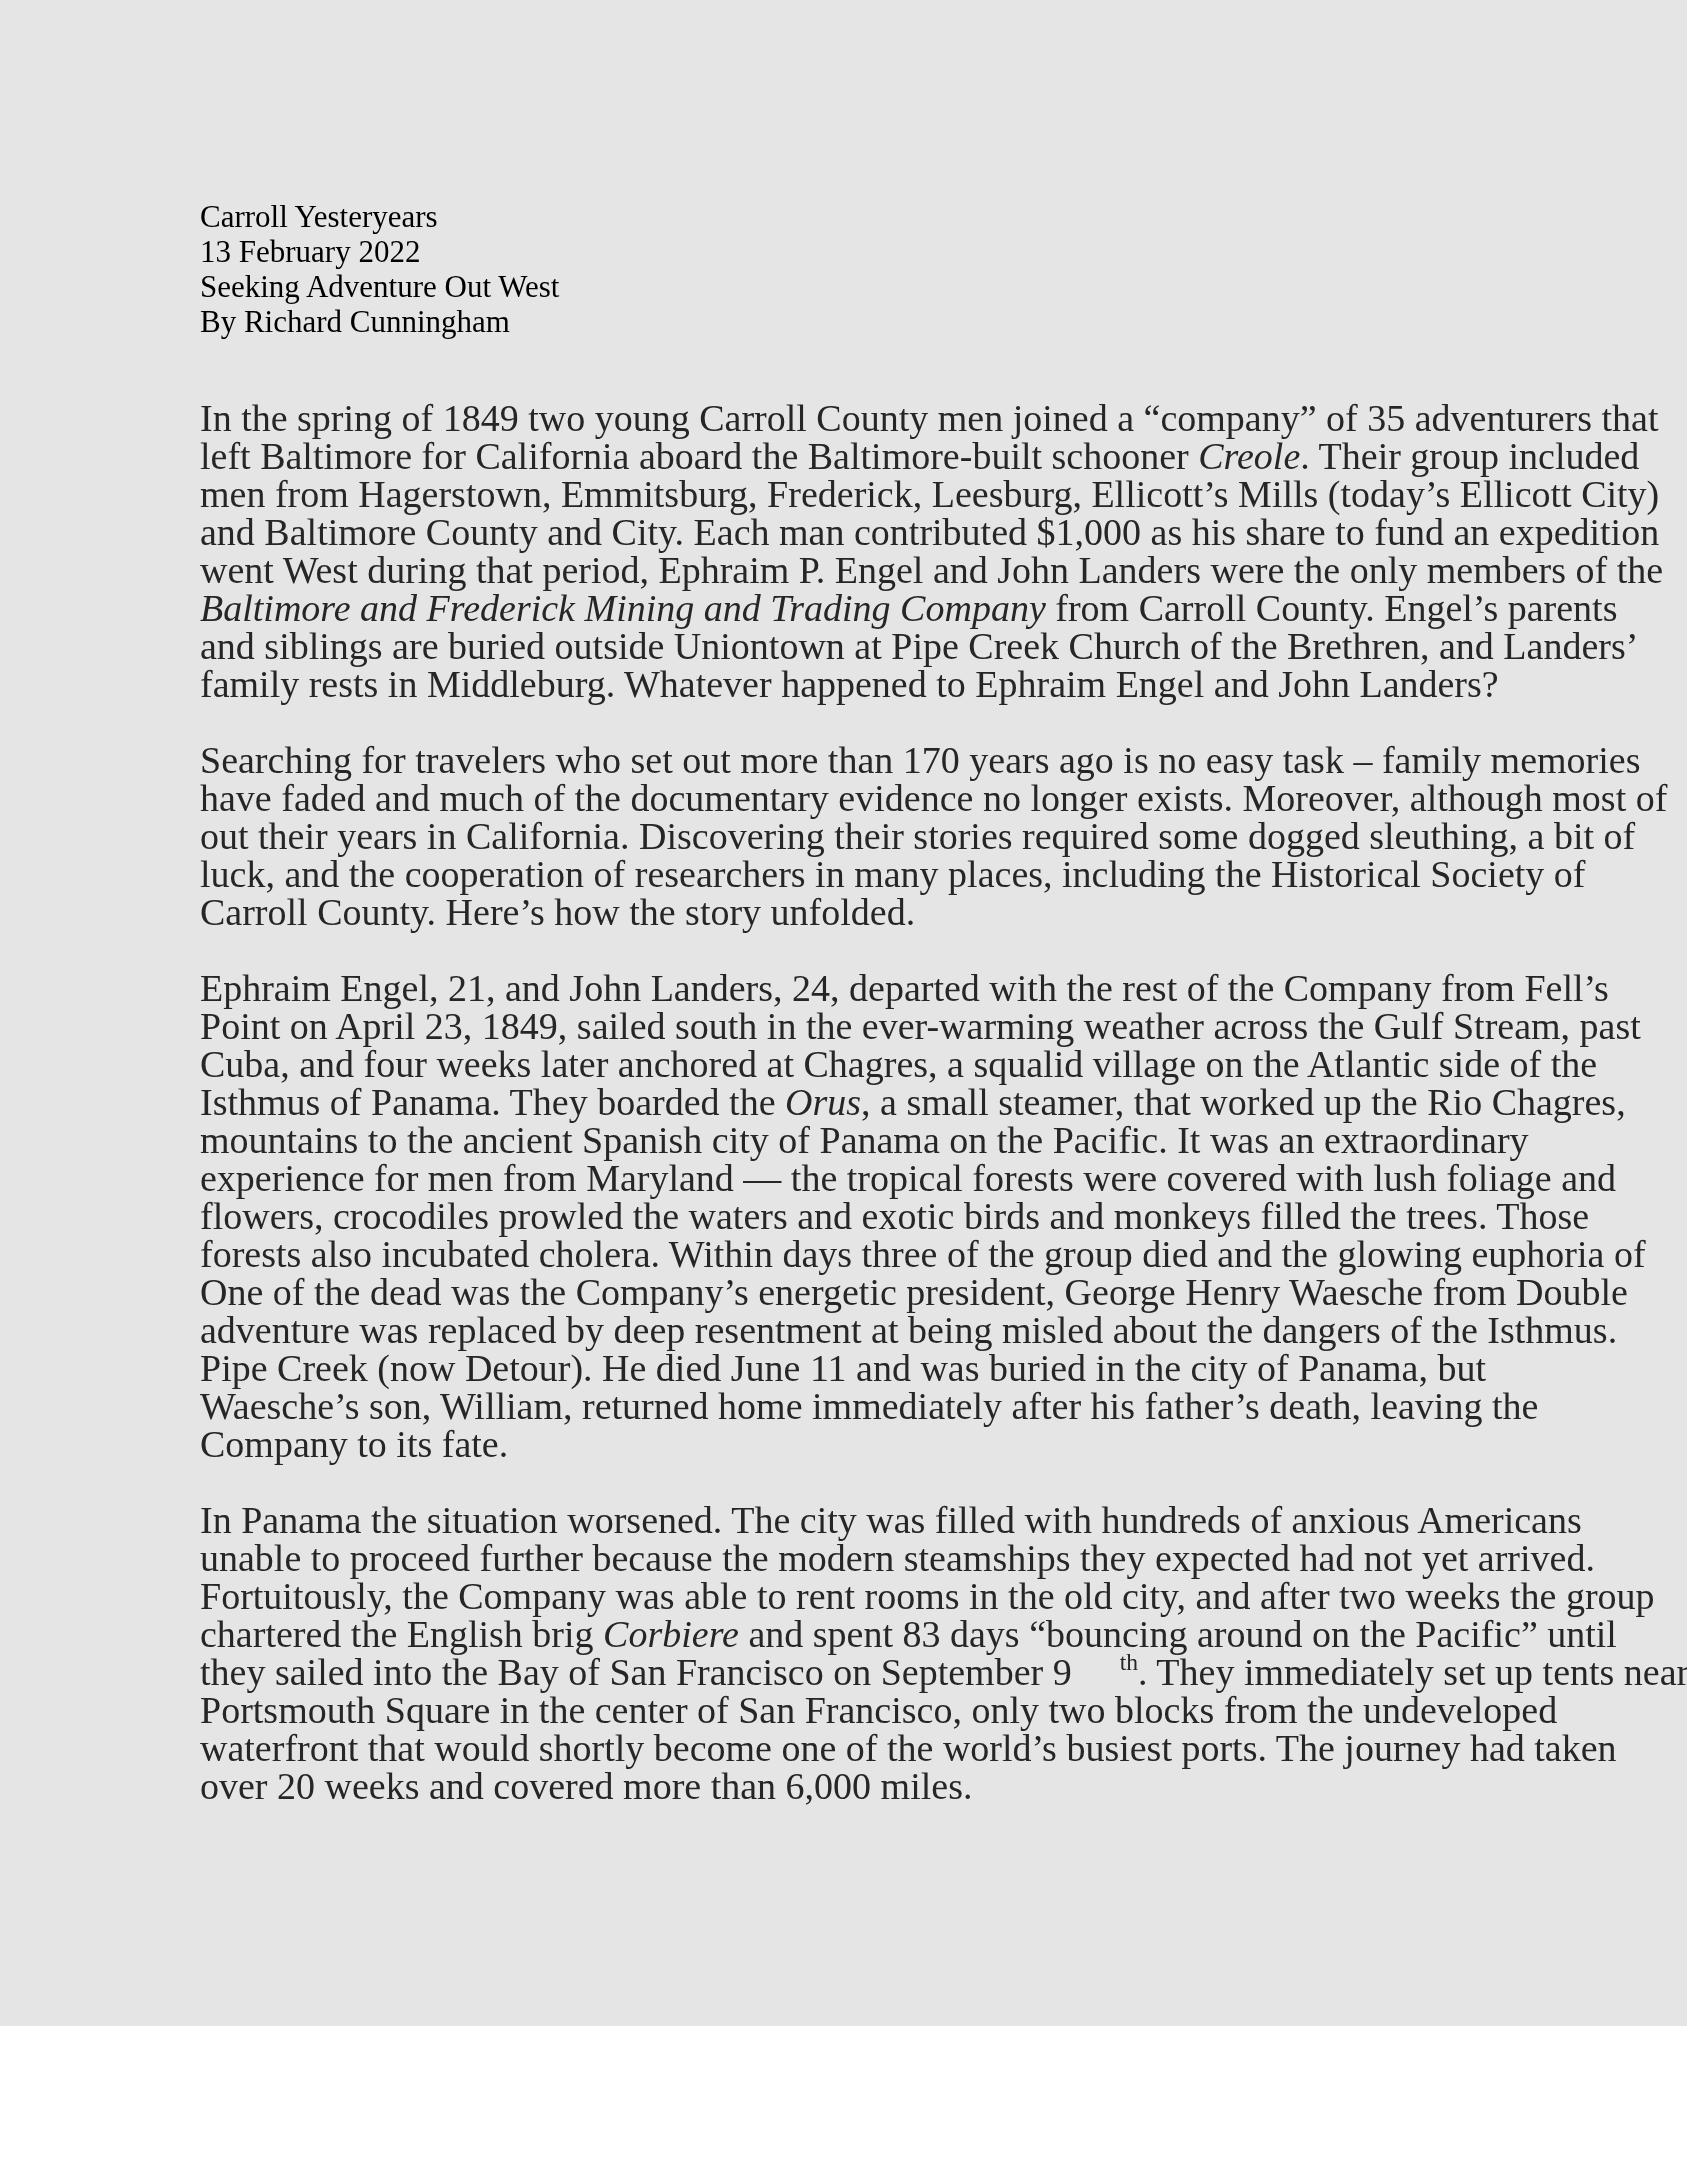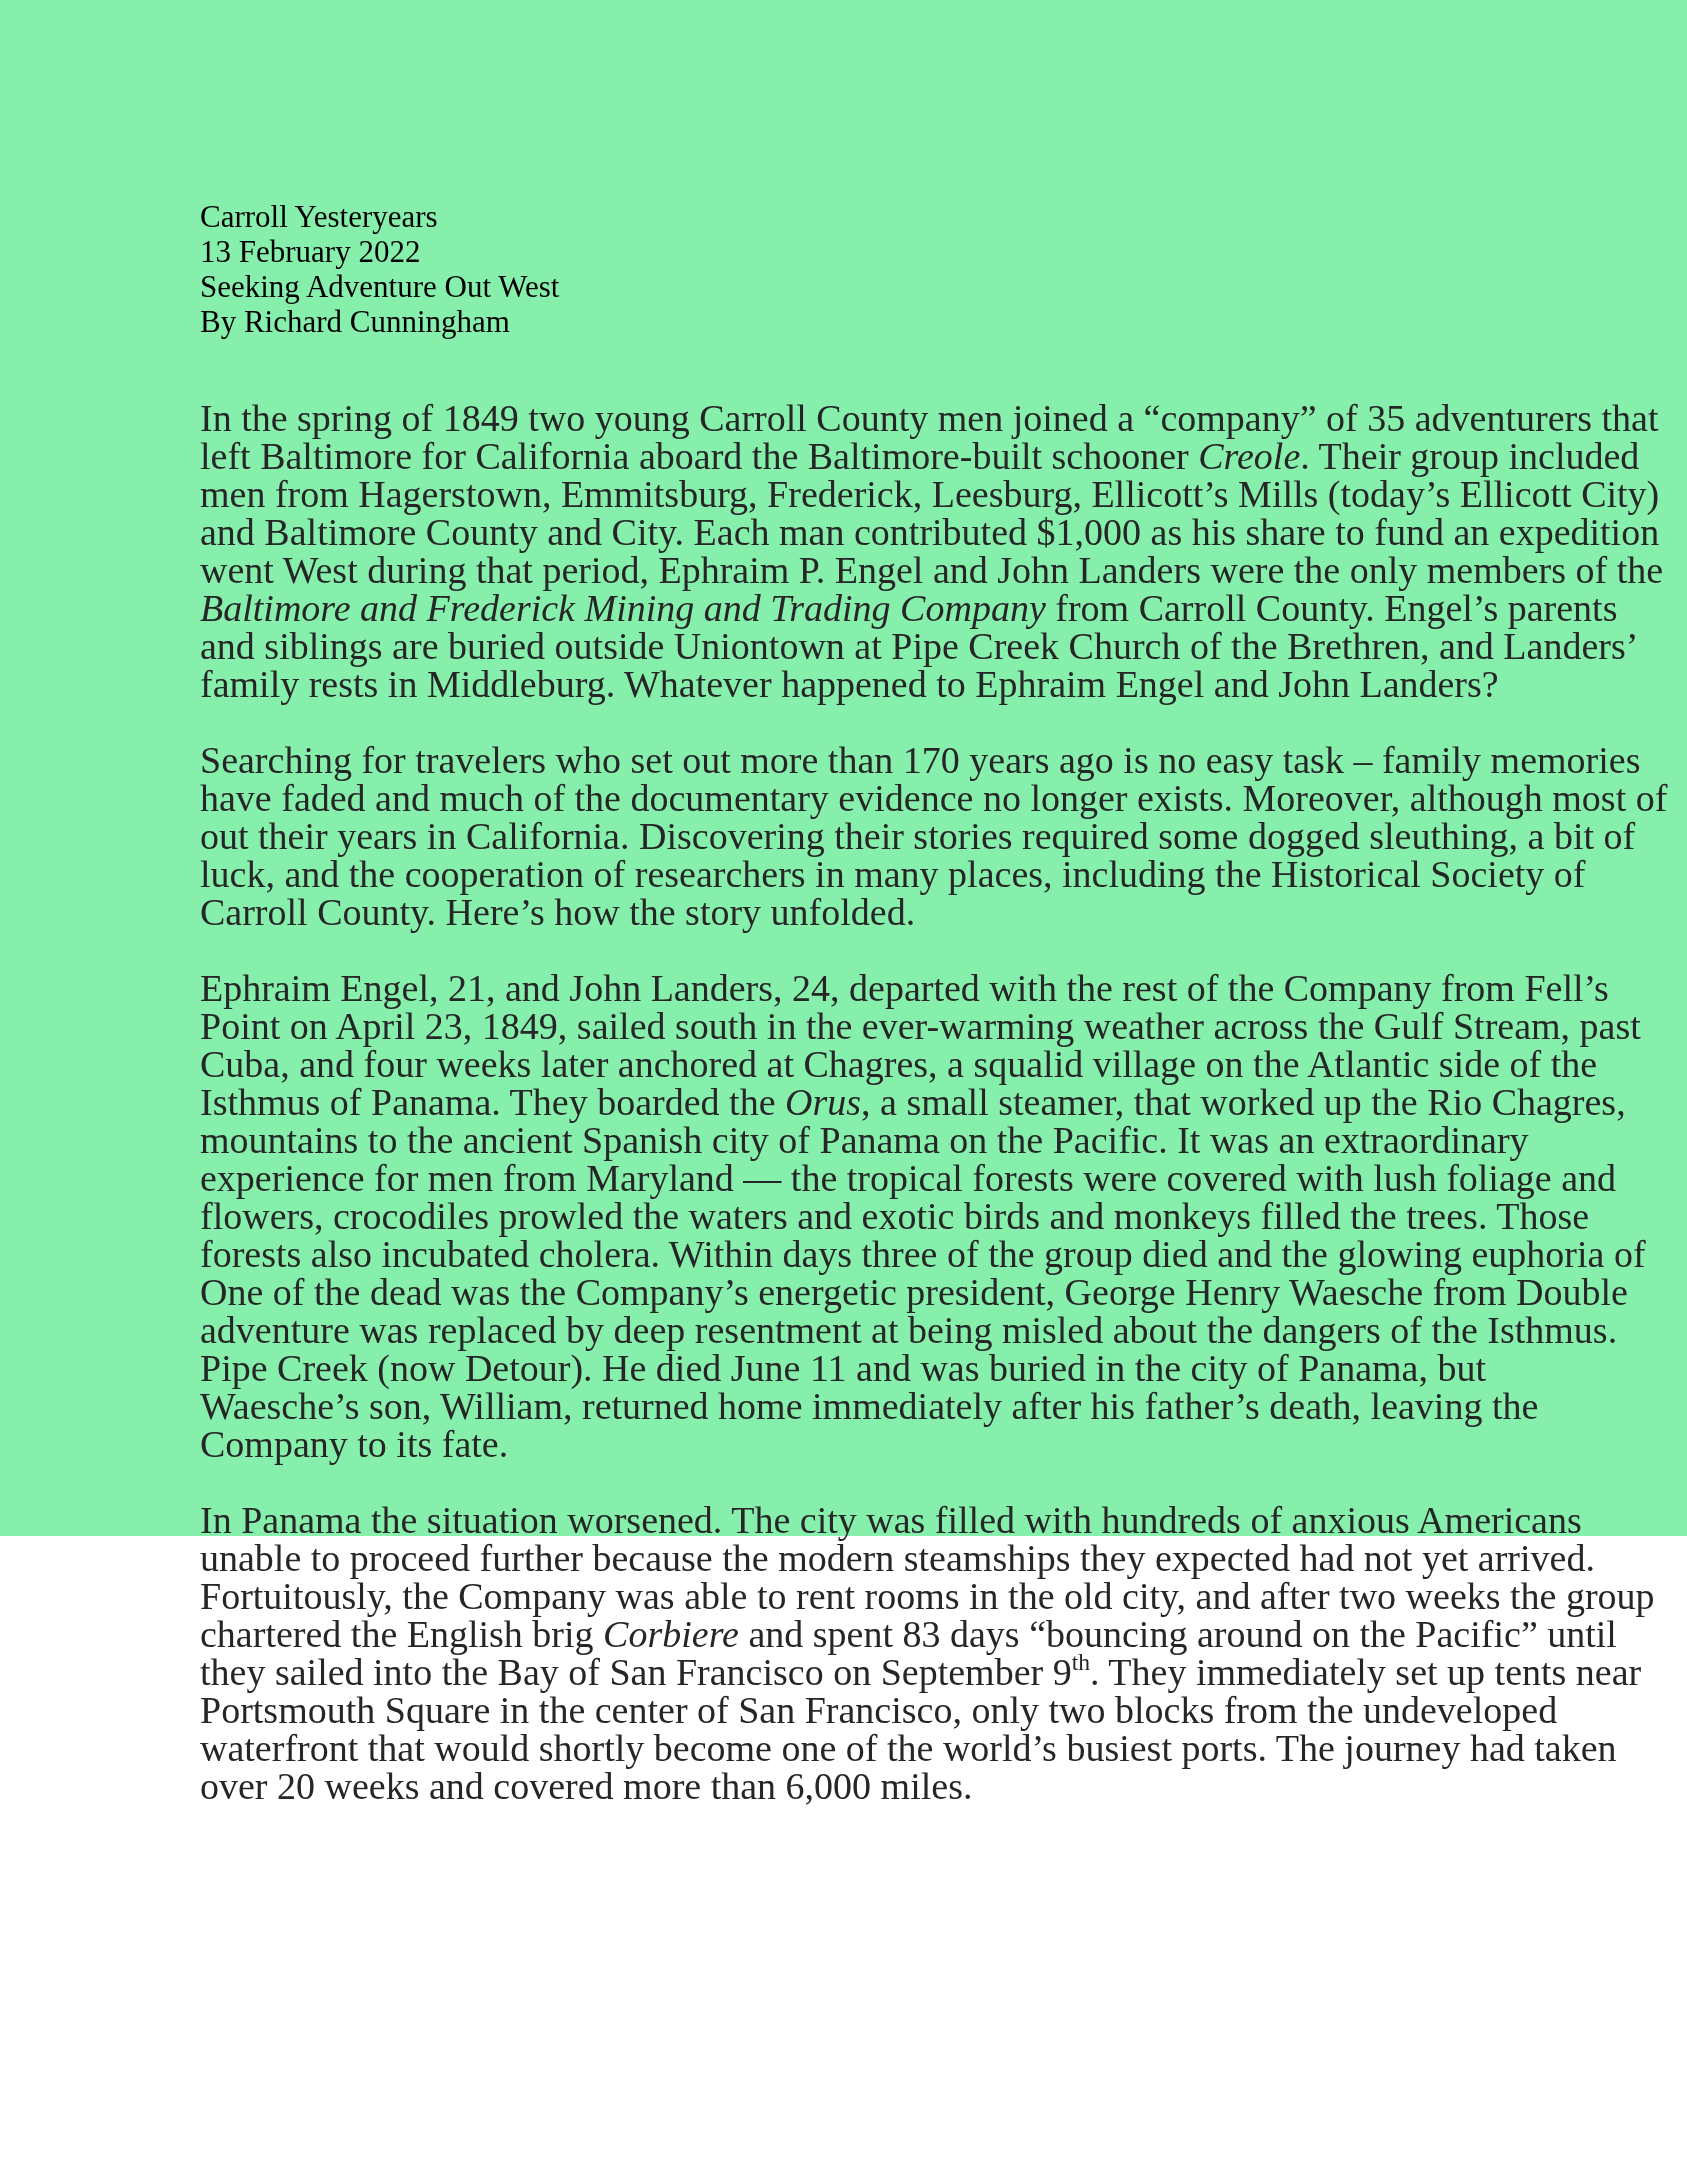--- a/index.html
+++ b/index.html
@@ -11,22 +11,22 @@
     width: 1687px;
     height: 2183px;
     position: relative;
     overflow: hidden;
   }
   .page {
     position: absolute;
     left: 0;
     top: 0;
     width: 1687px;
-    height: 1536px;
-    background: #86efac;
+    height: 2026px;
+    background: #e5e5e5;
   }
   .header {
     position: absolute;
     left: 200px;
     top: 199px;
     font-family: "Liberation Serif", "DejaVu Serif", serif;
     font-size: 31px;
     line-height: 35px;
     color: #000000;
   }
@@ -51,20 +51,21 @@
     display: block;
     white-space: nowrap;
   }
   .seg-i {
     font-style: italic;
   }
   .seg-sup {
     font-size: 0.62em;
     vertical-align: 0.62em;
     line-height: 0;
+    margin-left: 48px;
   }
 </style>
 </head>
 <body>
 
 <div class="page">
 
   <div class="header">
     <span class="header-line">Carroll Yesteryears</span>
     <span class="header-line">13 February 2022</span>

